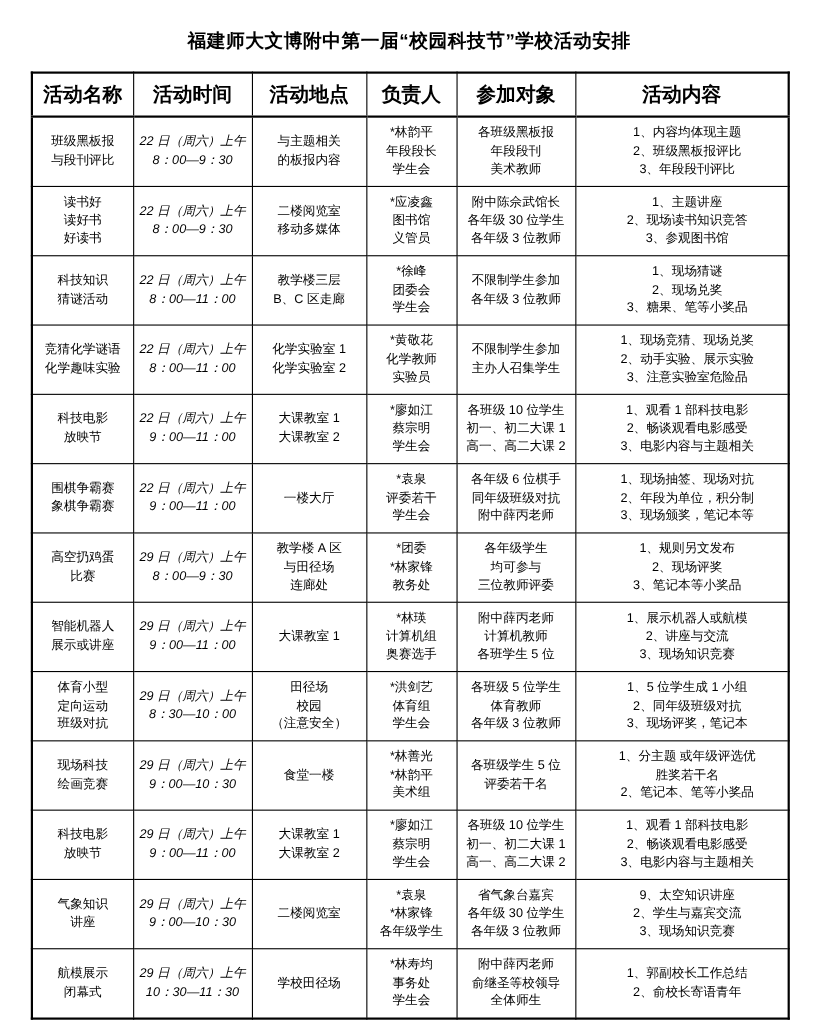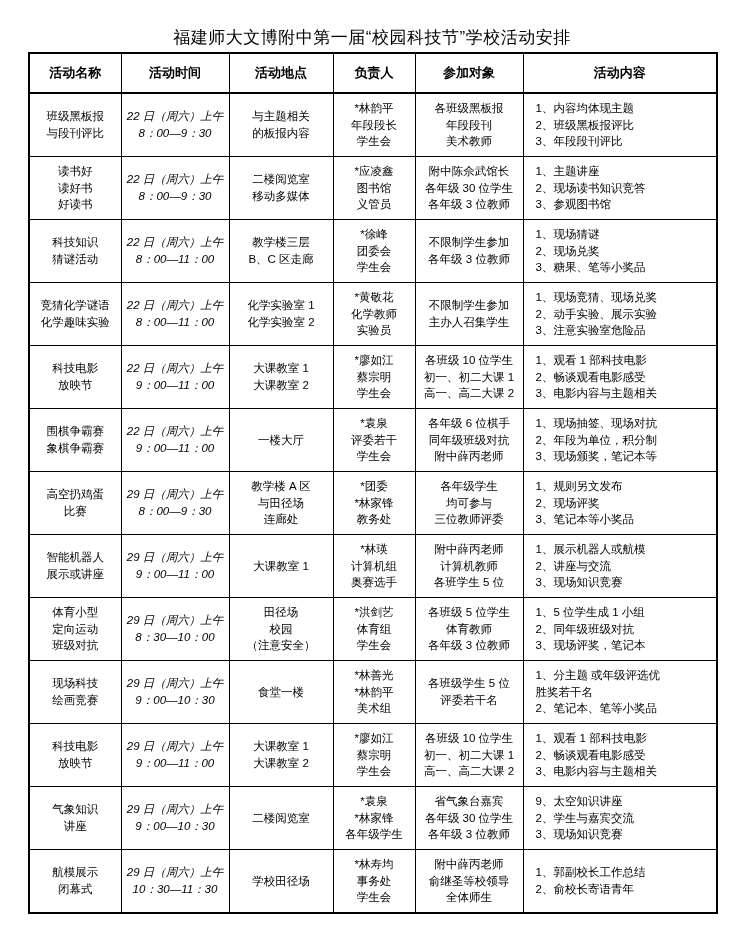--- a/index.html
+++ b/index.html
@@ -17,57 +17,57 @@
   .page {
     width: 744px;
     height: 934px;
     box-sizing: border-box;
     padding: 26px 28px 10px 28px;
     position: relative;
   }
   .doc-title {
     text-align: center;
     font-size: 17px;
-    font-weight: normal;
+    font-weight: bold;
     letter-spacing: 0.5px;
-    margin-bottom: 3px;
+    margin-bottom: 16px;
     white-space: nowrap;
   }
   table.schedule {
     border-collapse: collapse;
     width: 688px;
     table-layout: fixed;
     border: 2px solid #000;
   }
   table.schedule td, table.schedule th {
     border: 1px solid #000;
     padding: 3px 2px;
     vertical-align: middle;
     text-align: center;
     font-size: 11.5px;
     line-height: 1.45;
   }
   table.schedule thead th {
     font-weight: bold;
-    font-size: 13px;
+    font-size: 18px;
     height: 30px;
     padding: 4px 2px;
     border-bottom: 2px solid #000;
   }
   .col-name   { width: 92px; }
   .col-time   { width: 108px; }
   .col-place  { width: 104px; }
   .col-person { width: 82px; }
   .col-target { width: 108px; }
   .col-content{ width: 194px; }
 
   td.cell { height: 56px; }
   .lines { display: block; }
   .lines .ln { display: block; white-space: nowrap; }
-  td.left-align .lines .ln { text-align: left; padding-left: 10px; }
+  td.left-align .lines .ln { text-align: center; padding-left: 10px; }
   td.time .lines .ln { white-space: pre; font-style: italic; }
 </style>
 </head>
 <body>
 
 <div class="page">
 
   <div class="doc-title">福建师大文博附中第一届“校园科技节”学校活动安排</div>
 
   <table class="schedule">

